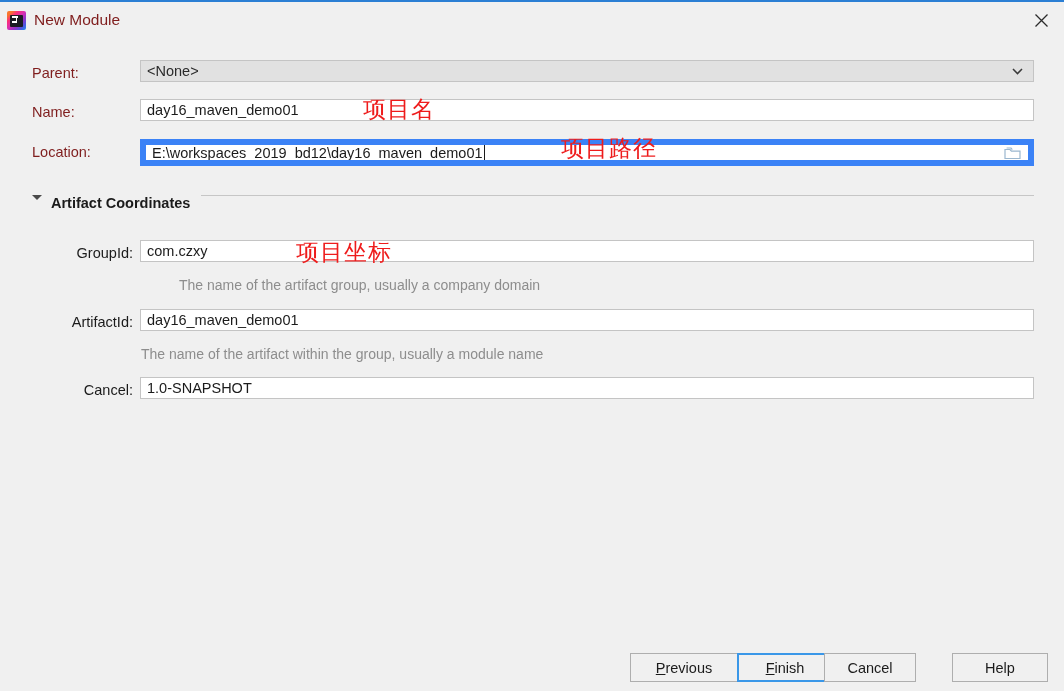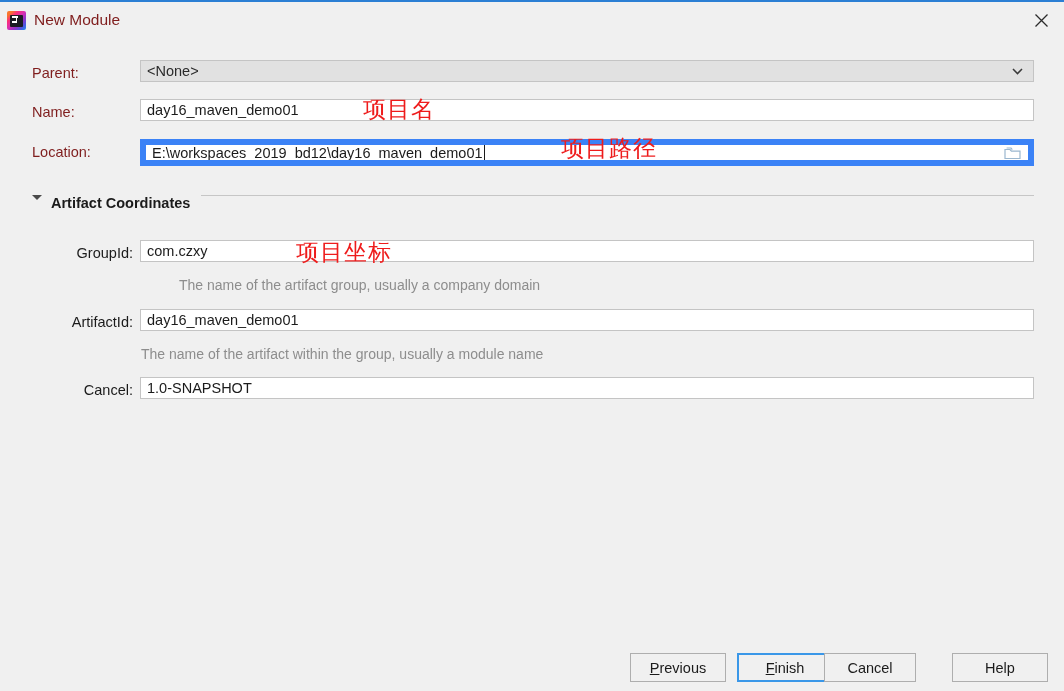--- a/index.html
+++ b/index.html
@@ -273,21 +273,21 @@
 
 <div class="label-right" style="left:23px; top:382px; width:110px;">Cancel:</div>
 <div class="field" style="left:140px; top:377px; width:894px;text-align:center;">
   <span>1.0-SNAPSHOT</span>
 </div>
 
 <div class="annot" style="left:363px; top:94px;">项目名</div>
 <div class="annot" style="left:561px; top:133px;">项目路径</div>
 <div class="annot" style="left:296px; top:237px;">项目坐标</div>
 
-<div class="btn" style="left:630px; top:653px; width:96px;">
+<div class="btn" style="left:630px; top:653px; width:108px;">
   <span><u>P</u><span>revious</span></span>
 </div>
 <div class="btn default-btn" style="left:737px; top:653px; width:96px;">
   <span><u>F</u><span>inish</span></span>
 </div>
 <div class="btn" style="left:824px; top:653px; width:92px;">
   <span>Cancel</span>
 </div>
 <div class="btn" style="left:952px; top:653px; width:96px;">
   <span>Help</span>

